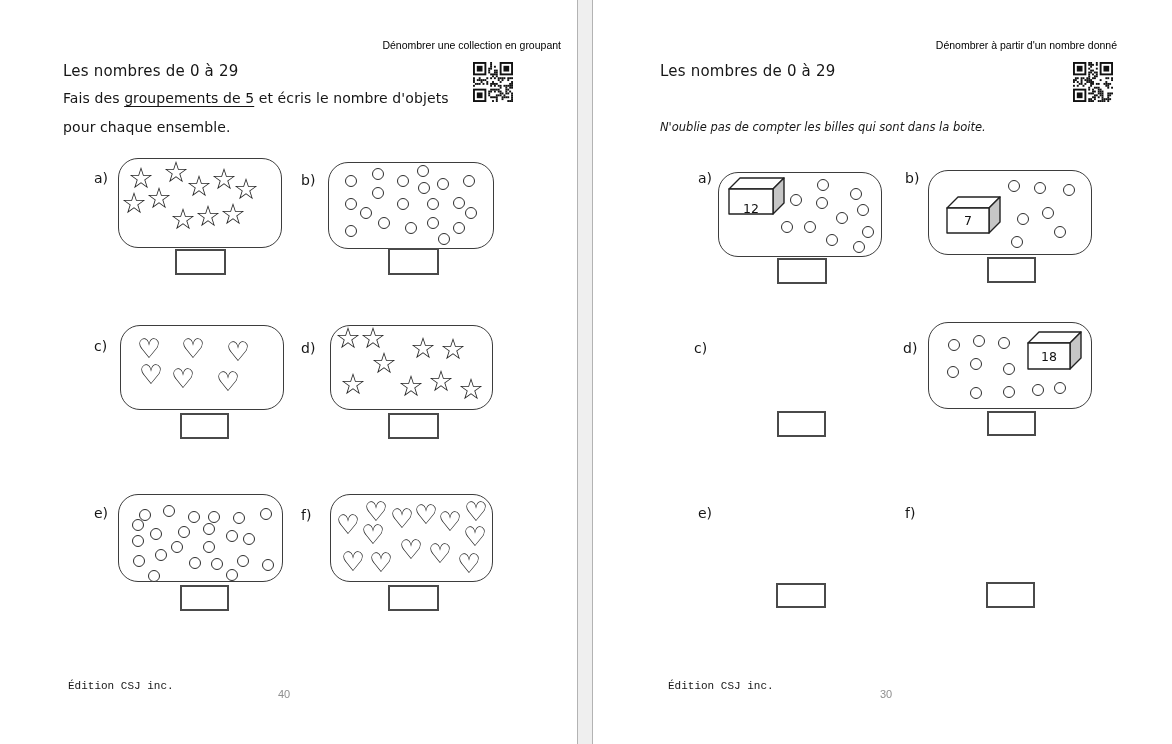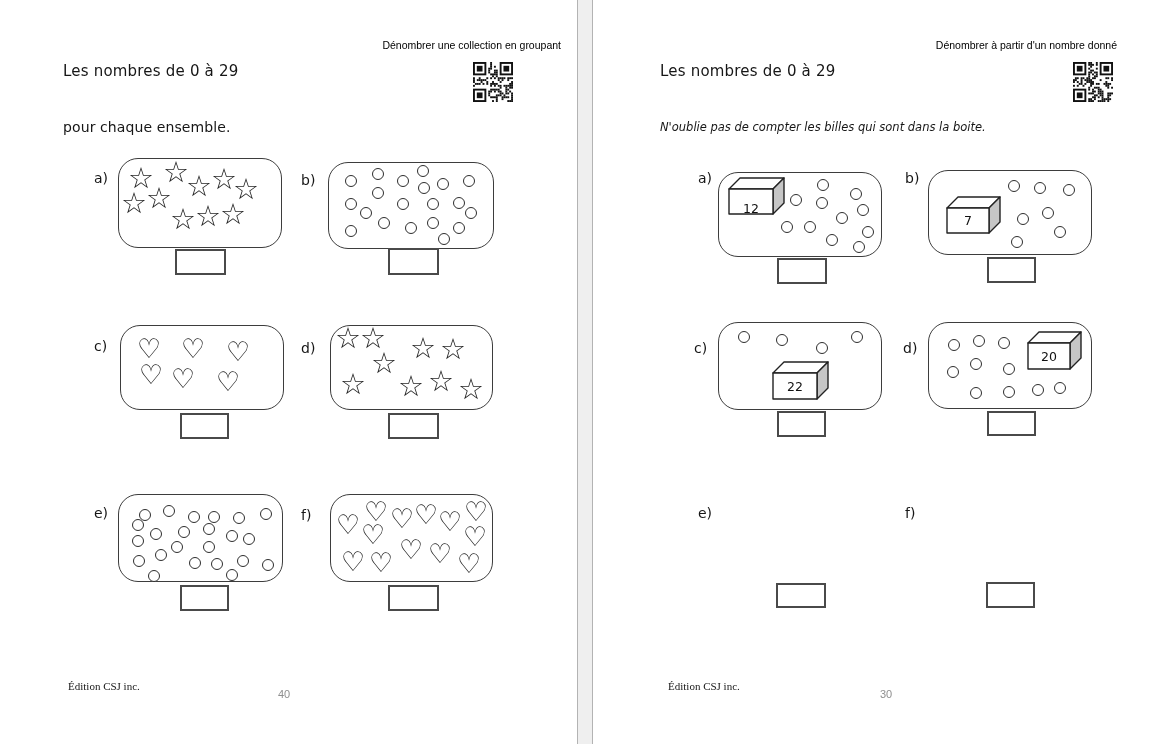--- a/index.html
+++ b/index.html
@@ -30,34 +30,35 @@
   .panel-label{position:absolute;font-size:14px;}
   .panel{position:absolute;background:#fff;border:1.4px solid #3d3d3d;border-radius:20px;}
   .shape-circle{position:absolute;width:12px;height:12px;box-sizing:border-box;
         border:1.7px solid #2e2e2e;border-radius:50%;background:#fff;}
   .shape-glyph{position:absolute;transform:translate(-50%,-50%);line-height:1;color:#262626;}
   .glyph-star{font-size:29px;}
   .glyph-heart{font-size:27px;}
   .answer-box{position:absolute;background:#fff;border:2px solid #4a4a4a;}
   .box3d-num{position:absolute;display:flex;align-items:center;justify-content:center;
         font-size:12.5px;color:#111;}
-  .footer{position:absolute;top:680px;font-size:11px;font-family:Liberation Serif, serif;}
+  .footer{position:absolute;top:680px;font-size:11px;font-family:Liberation Mono, monospace;}
   .page-left .footer{left:68px;}
   .page-right .footer{left:75px;}
   .pagenum{position:absolute;top:688px;font-size:11px;color:#8f8f8f;
         font-family:"Liberation Sans",sans-serif;}
   .page-left .pagenum{left:278px;}
   .page-right .pagenum{left:287px;}
 </style>
 </head>
 <body>
 
 <section class="page page-left">
   <div class="page-header">Dénombrer une collection en groupant</div>
   <h1 class="page-title">Les nombres de 0 à 29</h1>
+  <p class="instr instr1"><span>Fais des </span><span class="u">groupements de 5</span><span> et écris le nombre d'objets</span></p>
   <p class="instr instr2">pour chaque ensemble.</p>
   <svg class="qr" id="qr-left" viewBox="0 0 42 42">
       <rect x="0" y="0" width="42" height="42" fill="#fff"></rect>
       <rect x="18" y="0" width="2" height="2" fill="#111111"></rect>
       <rect x="18" y="2" width="2" height="2" fill="#111111"></rect>
       <rect x="18" y="4" width="2" height="2" fill="#111111"></rect>
       <rect x="22" y="4" width="2" height="2" fill="#111111"></rect>
       <rect x="16" y="6" width="2" height="2" fill="#111111"></rect>
       <rect x="18" y="6" width="2" height="2" fill="#111111"></rect>
       <rect x="16" y="8" width="2" height="2" fill="#111111"></rect>
@@ -457,41 +458,29 @@
         <div class="shape-circle" style="left: 79px; top: 9px;"></div>
         <div class="shape-circle" style="left: 105px; top: 11px;"></div>
         <div class="shape-circle" style="left: 134px; top: 13px;"></div>
         <div class="shape-circle" style="left: 113px; top: 36px;"></div>
         <div class="shape-circle" style="left: 88px; top: 42px;"></div>
         <div class="shape-circle" style="left: 125px; top: 55px;"></div>
         <div class="shape-circle" style="left: 82px; top: 65px;"></div>
       </div>
       <div class="answer-box" style="left: 394px; top: 257px; width: 45px; height: 22px;"></div>
       <div class="panel-label" style="left: 101px; top: 340px;">c)</div>
-      <div class="panel" style="left: 125px; top: 322px; width: 162px; height: 86px;">
-        <svg width="57" height="39" style="position: absolute; left: 53px; top: 38px; overflow: visible;">
-          <polygon points="1,12 12,1 56,1 45,12" fill="#fff" stroke="#222" stroke-width="1.4" stroke-linejoin="round"></polygon>
-          <polygon points="45,12 56,1 56,27 45,38" fill="#c6c6c6" stroke="#222" stroke-width="1.4" stroke-linejoin="round"></polygon>
-          <polygon points="1,12 45,12 45,38 1,38" fill="#fff" stroke="#222" stroke-width="1.4" stroke-linejoin="round"></polygon>
-        </svg>
-        <div class="box3d-num" style="left: 54px; top: 50px; width: 44px; height: 26px;">22</div>
-        <div class="shape-circle" style="left: 19px; top: 8px;"></div>
-        <div class="shape-circle" style="left: 57px; top: 11px;"></div>
-        <div class="shape-circle" style="left: 97px; top: 19px;"></div>
-        <div class="shape-circle" style="left: 132px; top: 8px;"></div>
-      </div>
       <div class="answer-box" style="left: 184px; top: 411px; width: 45px; height: 22px;"></div>
       <div class="panel-label" style="left: 310px; top: 340px;">d)</div>
       <div class="panel" style="left: 335px; top: 322px; width: 162px; height: 85px;">
         <svg width="55" height="39" style="position: absolute; left: 98px; top: 8px; overflow: visible;">
           <polygon points="1,12 12,1 54,1 43,12" fill="#fff" stroke="#222" stroke-width="1.4" stroke-linejoin="round"></polygon>
           <polygon points="43,12 54,1 54,27 43,38" fill="#c6c6c6" stroke="#222" stroke-width="1.4" stroke-linejoin="round"></polygon>
           <polygon points="1,12 43,12 43,38 1,38" fill="#fff" stroke="#222" stroke-width="1.4" stroke-linejoin="round"></polygon>
         </svg>
-        <div class="box3d-num" style="left: 99px; top: 20px; width: 42px; height: 26px;">20</div>
+        <div class="box3d-num" style="left: 99px; top: 20px; width: 42px; height: 26px;">18</div>
         <div class="shape-circle" style="left: 19px; top: 16px;"></div>
         <div class="shape-circle" style="left: 44px; top: 12px;"></div>
         <div class="shape-circle" style="left: 69px; top: 14px;"></div>
         <div class="shape-circle" style="left: 41px; top: 35px;"></div>
         <div class="shape-circle" style="left: 18px; top: 43px;"></div>
         <div class="shape-circle" style="left: 74px; top: 40px;"></div>
         <div class="shape-circle" style="left: 41px; top: 64px;"></div>
         <div class="shape-circle" style="left: 74px; top: 63px;"></div>
         <div class="shape-circle" style="left: 103px; top: 61px;"></div>
         <div class="shape-circle" style="left: 125px; top: 59px;"></div>

